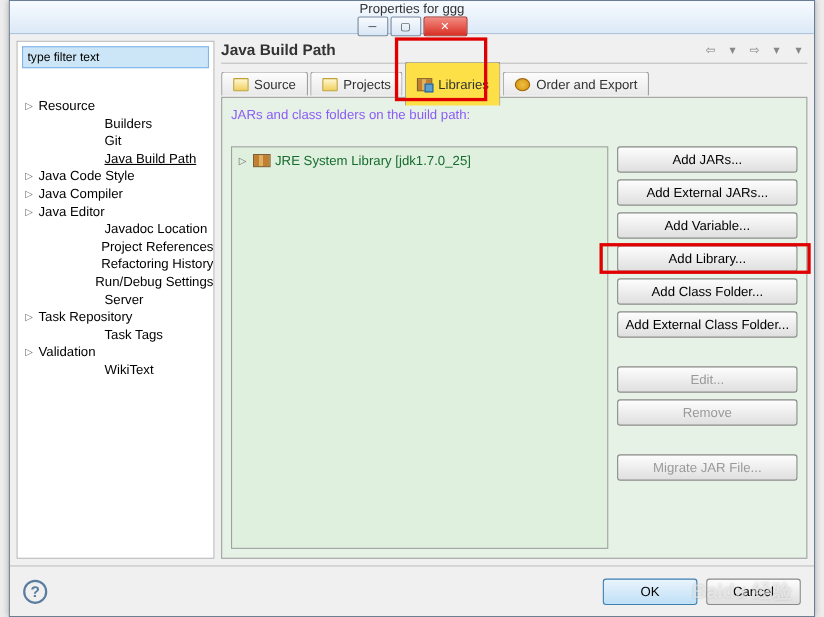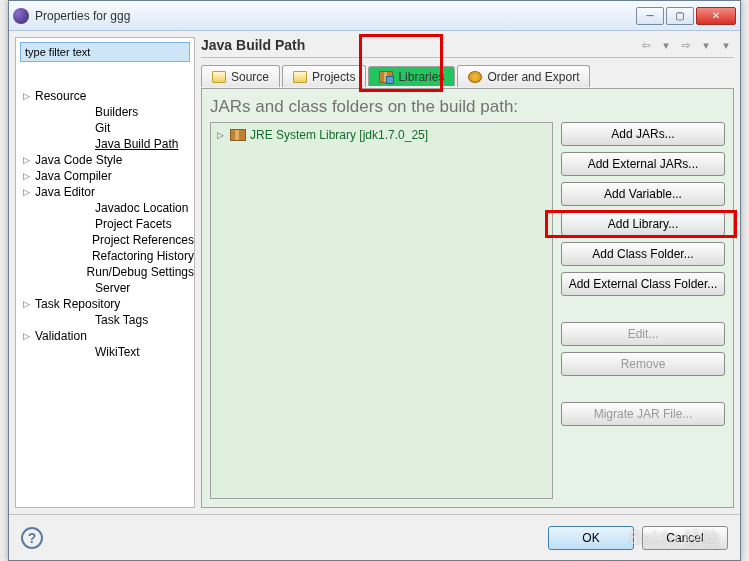--- a/index.html
+++ b/index.html
@@ -1,20 +1,20 @@
 <!DOCTYPE html>
 <html><head>
   <meta charset="utf-8">
   <style>
     * { box-sizing: border-box; font-family: "Segoe UI", Tahoma, sans-serif; }
     body { margin: 0; width: 749px; height: 561px; background: #ececec; overflow: hidden; position: relative; }
 
     .window { position: absolute; left: 8px; top: 0; width: 733px; height: 561px; background: #f0f0f0; border: 1px solid #6b7f94; box-shadow: 0 0 6px rgba(0,0,0,0.3); }
 
-    .titlebar { height: 30px; background: linear-gradient(#f7fbff,#dce9f7); display: flex; align-items: center; padding: 0 4px; border-bottom: 1px solid #b0c4de; }
+    .titlebar { height: 30px; background: linear-gradient(#f7fbff,#dce9f7); display: flex; align-items: center; padding: 0 4px; border-bottom: 1px solid #b0c4de; flex-direction: column; }
     .titlebar .eclipse-icon { width: 16px; height: 16px; border-radius: 50%; background: radial-gradient(circle at 30% 30%, #8a6dcf, #3b2a6b); margin-right: 6px; }
     .titlebar .title { font-size: 12px; color: #333; flex: 1; }
     .winbtns { display: flex; gap: 2px; }
     .winbtn { width: 28px; height: 18px; border: 1px solid #7a8aa0; border-radius: 2px; background: linear-gradient(#f8fbff,#d8e6f5); display:flex; align-items:center; justify-content:center; font-size:10px; color:#333; }
     .winbtn.close { background: linear-gradient(#f28b82,#d93025); border-color:#a52a1f; color:#fff; width:40px; }
 
     .content { position: absolute; top: 30px; left: 0; right: 0; bottom: 0; display: flex; flex-direction: column; }
 
     .main-area { flex: 1; display: flex; padding: 6px; gap: 6px; }
 
@@ -27,32 +27,32 @@
     .tw { width: 9px; height: 9px; display:inline-flex; align-items:center; justify-content:center; color:#666; font-size:9px; }
 
     .right-panel { flex: 1; display: flex; flex-direction: column; }
     .header-row { display: flex; align-items: center; border-bottom: 1px solid #c0c0c0; padding-bottom: 4px; margin-bottom: 6px; }
     .page-title { font-size: 14px; font-weight: bold; color: #333; flex: 1; }
     .navbtns { display:flex; gap:4px; align-items:center; }
     .navbtn { width:16px; height:16px; display:flex; align-items:center; justify-content:center; color:#888; font-size:11px; }
 
     .tab-strip { display: flex; align-items: center; height: 24px; }
     .tab { height: 22px; border: 1px solid #a0a0a0; border-bottom: none; background: linear-gradient(#fdfdfd,#e8e8e8); border-radius: 3px 3px 0 0; margin-right: 2px; padding: 0 10px; display: flex; align-items: center; gap: 5px; font-size: 12px; color: #333; cursor: default; }
-    .tab.active { background: #22c55e; height: 20px; }
+    .tab.active { background: #fde047; height: 40px; }
     .tab-icon { width: 14px; height: 12px; }
     .ti-source { background: linear-gradient(#fff8d0,#f0d060); border:1px solid #c0a030; border-radius:1px; }
     .ti-folder { background: linear-gradient(#fff8d0,#f0d060); border:1px solid #c0a030; border-radius:1px; position:relative; }
     .ti-lib { background: linear-gradient(90deg,#c08030 0 30%, #e0b060 30% 60%, #c08030 60% 100%); border:1px solid #806030; position:relative; }
     .ti-lib::after{ content:""; position:absolute; right:-2px; bottom:-2px; width:6px; height:6px; background:#5aa0d0; border:1px solid #2a6090; }
     .ti-order { background: radial-gradient(circle,#f0c040,#d09010); border-radius:50%; border:1px solid #a06000; }
 
     .red-box-tab { position:absolute; border: 3px solid #e00000; pointer-events:none; }
 
     .tab-body { border: 1px solid #a0a0a0; background: #e6f2e6; flex: 1; display: flex; flex-direction: column; padding: 8px; }
-    .desc { font-size: 17px; color: #737373; margin-bottom: 5px; }
+    .desc { font-size: 12px; color: #8b5cf6; margin-bottom: 22px; }
     .body-row { flex: 1; display: flex; gap: 8px; }
     .list-area { flex: 1; border: 1px solid #a0a0a0; background: #dff0df; padding: 4px; font-size: 12px; }
     .lib-item { display: flex; align-items: center; gap: 4px; padding: 1px 2px; color: #166b2e; }
     .tw2 { width:9px; color:#666; font-size:9px; }
     .lib-icon { width:16px; height:12px; background: linear-gradient(90deg,#c08030 0 30%, #e0b060 30% 60%, #c08030 60% 100%); border:1px solid #806030; }
 
     .btn-col { width: 164px; display: flex; flex-direction: column; gap: 6px; }
     .btn { height: 24px; border: 1px solid #8a8a8a; border-radius: 3px; background: linear-gradient(#fdfdfd,#dfdfdf); font-size: 12px; color: #000; display:flex; align-items:center; justify-content:center; cursor: default; }
     .btn.disabled { color: #9a9a9a; }
     .btn-gap { height: 14px; }
@@ -111,24 +111,20 @@
               <span class="tw">▷</span>
               <span>Java Compiler</span>
             </div>
             <div class="tree-item">
               <span class="tw">▷</span>
               <span>Java Editor</span>
             </div>
             <div class="tree-item indent">
               <span class="tw"></span>
               <span>Javadoc Location</span>
-            </div>
-            <div class="tree-item indent">
-              <span class="tw"></span>
-              <span>Project Facets</span>
             </div>
             <div class="tree-item indent">
               <span class="tw"></span>
               <span>Project References</span>
             </div>
             <div class="tree-item indent">
               <span class="tw"></span>
               <span>Refactoring History</span>
             </div>
             <div class="tree-item indent">

